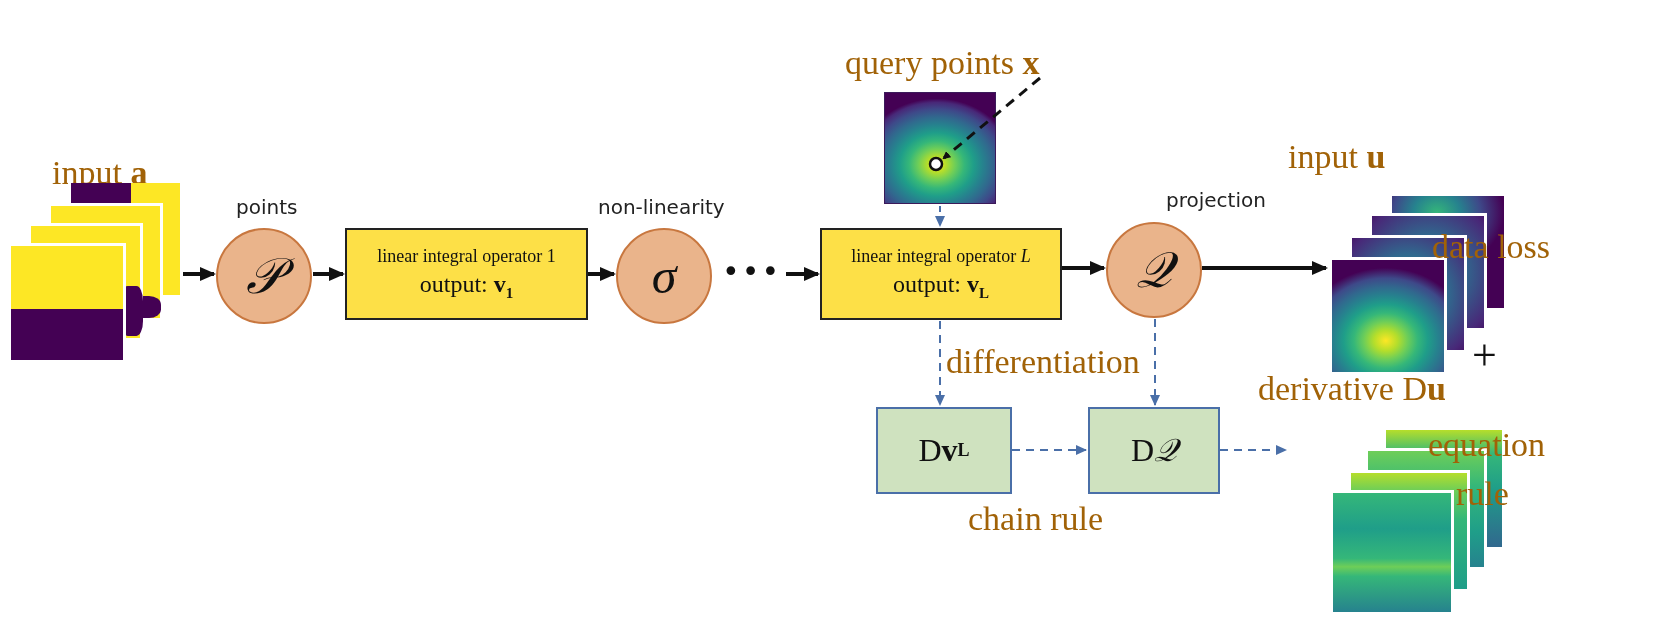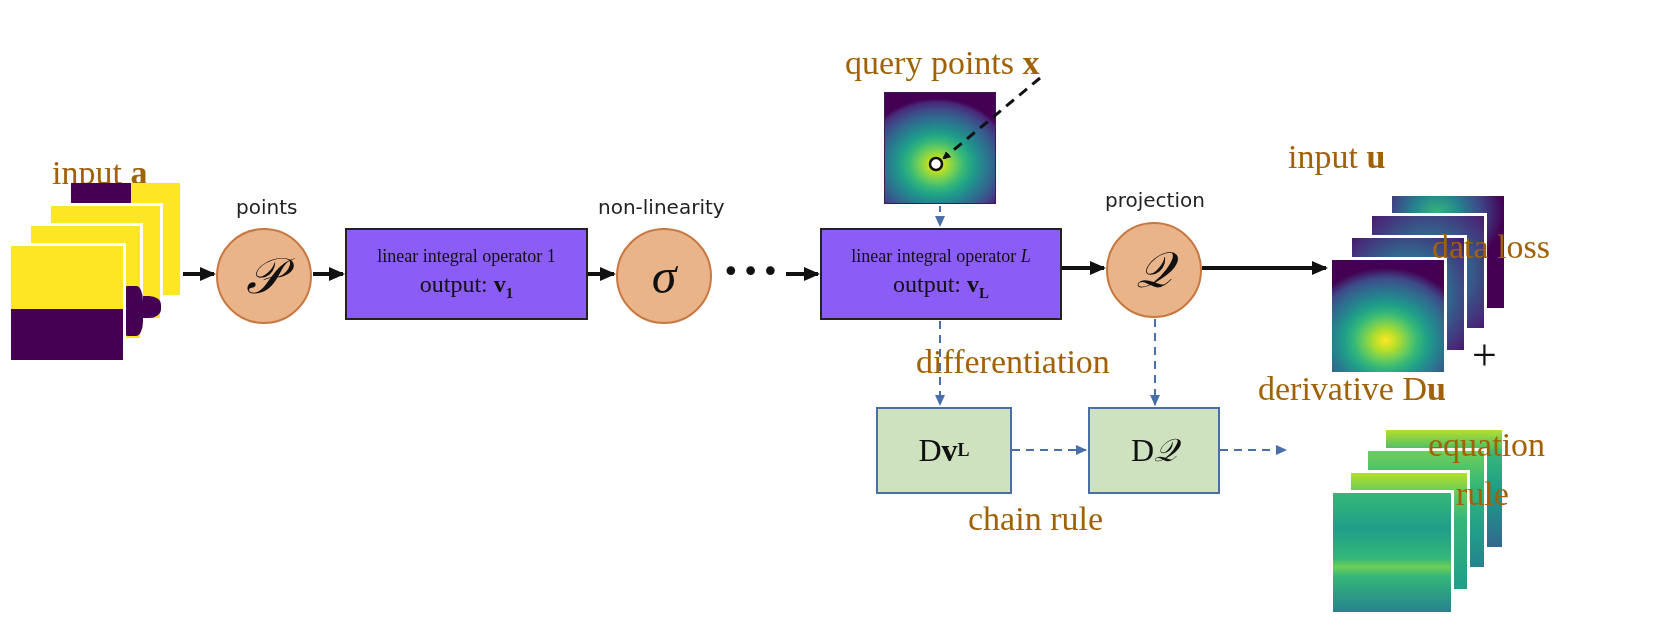--- a/index.html
+++ b/index.html
@@ -1,20 +1,20 @@
 <!DOCTYPE html>
 <html><head>
 <meta charset="utf-8">
 <style>
   html, body { margin: 0; padding: 0; background: #ffffff; }
   #canvas { position: relative; width: 1658px; height: 629px; overflow: hidden; background: #fff; font-family: "Liberation Serif", serif; color: #111; }
   .label-serif { position: absolute; font-family: "Liberation Serif", serif; font-size: 34px; color: #a16207; white-space: nowrap; line-height: 1; }
   .label-sans { position: absolute; font-family: "DejaVu Sans", sans-serif; font-size: 20px; color: #222; white-space: nowrap; line-height: 1; }
   .circle { position: absolute; width: 96px; height: 96px; border-radius: 50%; background: #eab48b; border: 2px solid #c8773f; box-sizing: border-box; display: flex; align-items: center; justify-content: center; font-family: "Liberation Serif", serif; font-style: italic; font-size: 50px; color: #111; }
-  .op-box { position: absolute; background: #8b5cf6; border: 2px solid #222; box-sizing: border-box; display: flex; flex-direction: column; align-items: center; justify-content: center; }
+  .op-box { position: absolute; background: #fde047; border: 2px solid #222; box-sizing: border-box; display: flex; flex-direction: column; align-items: center; justify-content: center; }
   .op-title { font-family: "Liberation Serif", serif; font-size: 18px; color: #111; }
   .op-output { font-family: "Liberation Serif", serif; font-size: 24px; color: #111; margin-top: 4px; }
   .op-output b { font-family: "Liberation Serif", serif; }
   .op-output sub { font-size: 15px; font-weight: bold; }
   .green-box { position: absolute; background: #cfe2bf; border: 2px solid #4a6fa8; box-sizing: border-box; display: flex; align-items: center; justify-content: center; font-family: "Liberation Serif", serif; font-size: 32px; color: #111; }
   .green-box sub { font-size: 18px; font-weight: bold; }
   .card { position: absolute; box-sizing: border-box; border: 3px solid #fff; }
   svg.overlay { position: absolute; left: 0; top: 0; }
   .plus { position: absolute; font-family: "Liberation Serif", serif; font-size: 44px; color: #111; }
 </style>
@@ -58,40 +58,40 @@
   <div class="label-serif" style="left:845px;top:46px;">
     <span>query points </span><b>x</b>
   </div>
   <div style="position:absolute;left:884px;top:92px;width:112px;height:112px;border:1px solid #3b1a5a;box-sizing:border-box;background:radial-gradient(ellipse 70% 60% at 47% 65%,#fde725 0%,#b5de2b 12%,#6ece58 24%,#35b779 36%,#1f9e89 48%,#26828e 60%,#31688e 72%,#3e4989 84%,#482878 94%,#440154 100%);"></div>
 
   <div class="op-box" style="left:820px;top:228px;width:242px;height:92px;">
     <div class="op-title"><span>linear integral operator </span><i>L</i></div>
     <div class="op-output"><span>output: </span><b>v</b><sub>L</sub></div>
   </div>
 
-  <div class="label-sans" style="left:1105px;top:190px;">projection</div>
+  <div class="label-sans" style="left:1166px;top:190px;">projection</div>
   <div class="circle" style="left:1106px;top:222px;">
       <span>𝒬</span>
     </div>
 
   <div class="label-serif" style="left:1288px;top:140px;">
     <span>input </span><b>u</b>
   </div>
 
   <div>
     <div class="card" style="left:1389px;top:193px;width:118px;height:118px;border-color:#fff;background:radial-gradient(ellipse 60% 50% at 40% 15%,#35b779 0%,#26828e 35%,#3e4989 65%,#440154 100%);"></div>
     <div class="card" style="left:1369px;top:213px;width:118px;height:118px;background:radial-gradient(ellipse 80% 80% at 50% 50%,#26828e 0%,#31688e 40%,#482878 80%,#440154 100%);"></div>
     <div class="card" style="left:1349px;top:235px;width:118px;height:118px;background:radial-gradient(ellipse 80% 80% at 50% 50%,#1f9e89 0%,#31688e 45%,#482878 80%,#440154 100%);"></div>
     <div class="card" style="left:1329px;top:257px;width:118px;height:118px;background:radial-gradient(ellipse 75% 65% at 48% 72%,#fde725 0%,#b5de2b 14%,#6ece58 26%,#35b779 38%,#1f9e89 50%,#26828e 62%,#31688e 74%,#3e4989 86%,#440154 100%);"></div>
   </div>
 
   <div class="label-serif" style="left:1432px;top:230px;">data loss</div>
   <div class="plus" style="left:1472px;top:330px;">+</div>
 
-  <div class="label-serif" style="left:916px;top:345px;text-align:center;">differentiation</div>
+  <div class="label-serif" style="left:946px;top:345px;text-align:center;">differentiation</div>
 
   <div class="green-box" style="left:876px;top:407px;width:136px;height:87px;">
     <span>D</span>
       <b>v</b>
       <sub>L</sub>
   </div>
   <div class="green-box" style="left:1088px;top:407px;width:132px;height:87px;">
     <span>D</span>
       <i>𝒬</i>
   </div>

